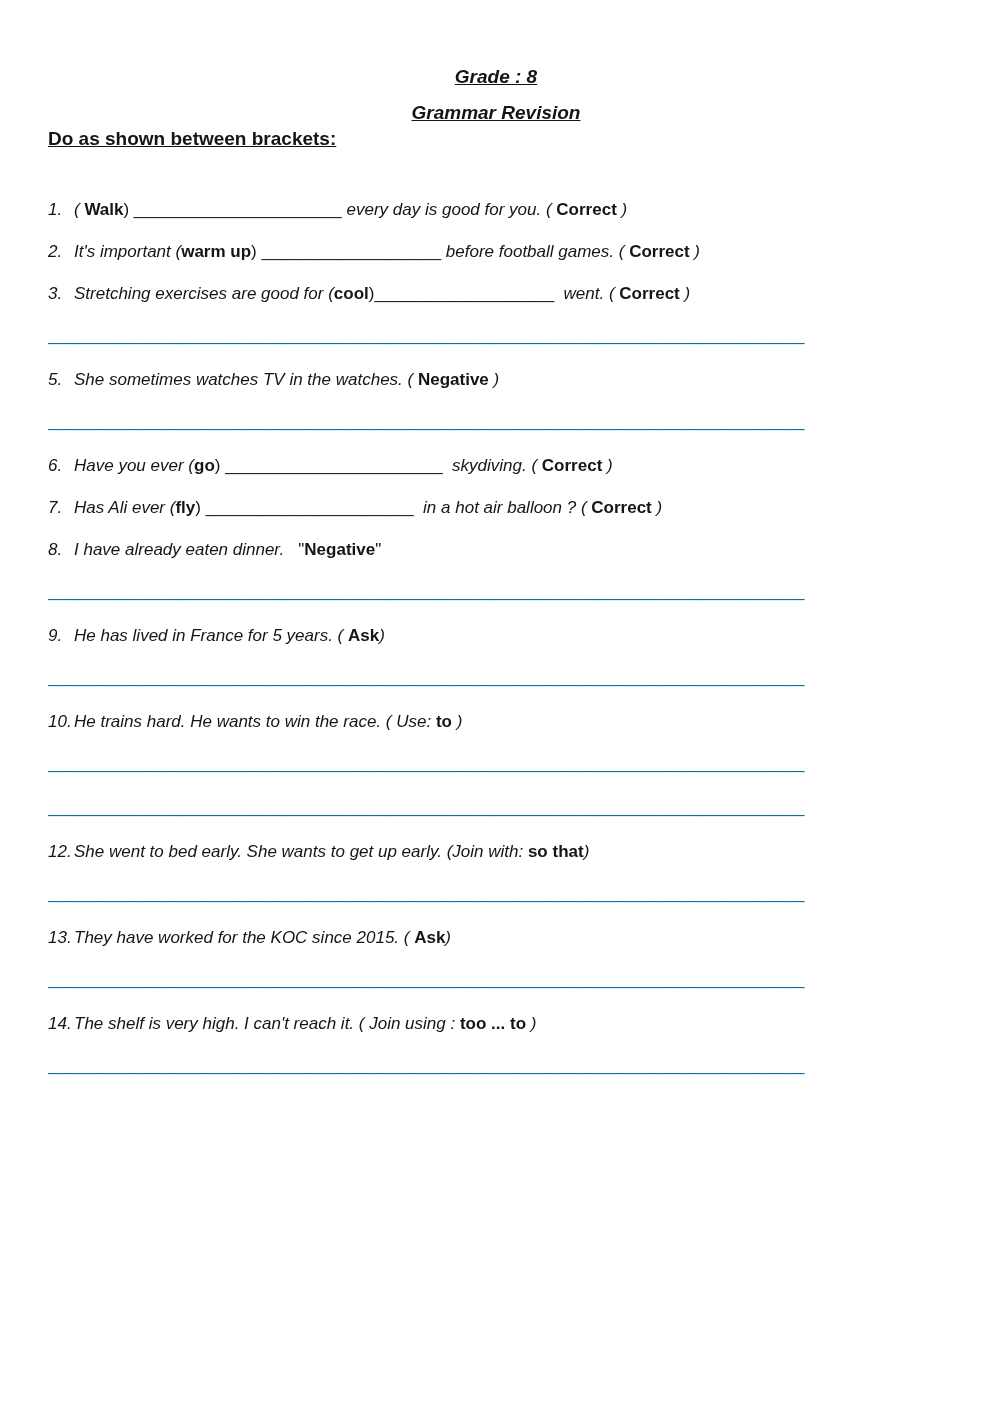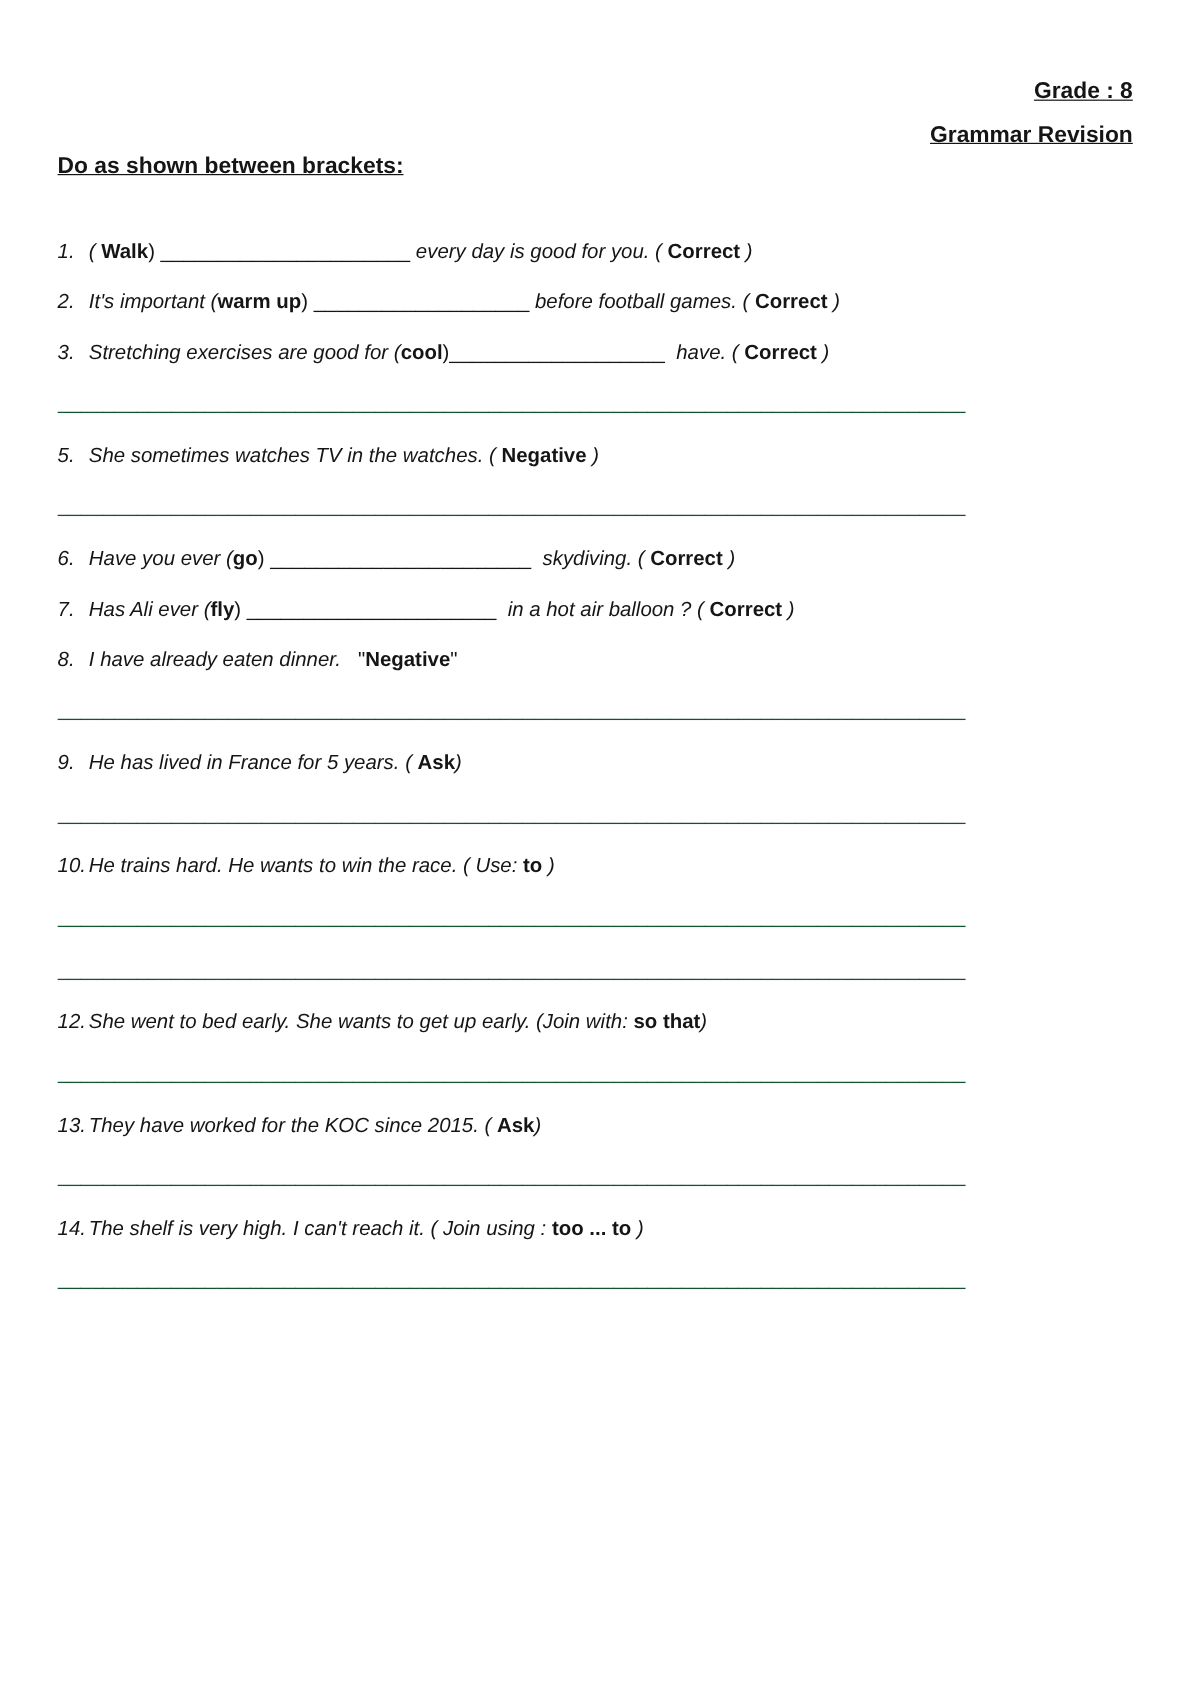--- a/index.html
+++ b/index.html
@@ -13,25 +13,26 @@
       height: 1403px;
       background: #ffffff;
       color: #151515;
       font-family: "Liberation Sans", sans-serif;
       box-sizing: border-box;
       padding: 64px 48px 0 48px;
       overflow: hidden;
     }
     .doc-title,
     .doc-subtitle {
-      text-align: right;
+      text-align: center;
       font-weight: bold;
       font-size: 19px;
       line-height: 26px;
       text-decoration: underline;
+      font-style: italic;
     }
     .doc-subtitle {
       margin-top: 10px;
     }
     .section-heading {
       font-weight: bold;
       font-size: 19px;
       line-height: 26px;
       text-decoration: underline;
     }
@@ -51,34 +52,34 @@
     }
     .seg-italic { font-style: italic; }
     .seg-bold   { font-style: normal; font-weight: bold; text-align: right; }
     .seg-plain  { font-style: normal; }
     .answer {
       font-size: 17px;
       line-height: 28px;
       margin: 6px 0 16px 0;
       white-space: pre;
       overflow: hidden;
-      color: #14532d;
+      color: #0369a1;
     }
   </style>
 </head>
 <body>
 
 <div class="page">
   <div class="doc-title">Grade : 8</div>
   <div class="doc-subtitle">Grammar Revision</div>
   <div class="section-heading">Do as shown between brackets:</div>
   <div class="items">
       <div class="line"><span class="num">1.</span><span class="seg-italic">( </span><span class="seg-bold">Walk</span><span class="seg-plain">) ______________________ </span><span class="seg-italic">every day is good for you. ( </span><span class="seg-bold">Correct</span><span class="seg-italic"> )</span></div>
       <div class="line"><span class="num">2.</span><span class="seg-italic">It's important (</span><span class="seg-bold">warm up</span><span class="seg-plain">) ___________________ </span><span class="seg-italic">before football games. ( </span><span class="seg-bold">Correct</span><span class="seg-italic"> )</span></div>
-      <div class="line"><span class="num">3.</span><span class="seg-italic">Stretching exercises are good for (</span><span class="seg-bold">cool</span><span class="seg-plain">)___________________  </span><span class="seg-italic">have. ( </span><span class="seg-bold">Correct</span><span class="seg-italic"> )</span></div>
+      <div class="line"><span class="num">3.</span><span class="seg-italic">Stretching exercises are good for (</span><span class="seg-bold">cool</span><span class="seg-plain">)___________________  </span><span class="seg-italic">went. ( </span><span class="seg-bold">Correct</span><span class="seg-italic"> )</span></div>
       <div class="answer">________________________________________________________________________________</div>
       <div class="line"><span class="num">5.</span><span class="seg-italic">She sometimes watches TV in the watches. ( </span><span class="seg-bold">Negative</span><span class="seg-italic"> )</span></div>
       <div class="answer">________________________________________________________________________________</div>
       <div class="line"><span class="num">6.</span><span class="seg-italic">Have you ever (</span><span class="seg-bold">go</span><span class="seg-plain">) _______________________  </span><span class="seg-italic">skydiving. ( </span><span class="seg-bold">Correct</span><span class="seg-italic"> )</span></div>
       <div class="line"><span class="num">7.</span><span class="seg-italic">Has Ali ever (</span><span class="seg-bold">fly</span><span class="seg-plain">) ______________________  </span><span class="seg-italic">in a hot air balloon ? ( </span><span class="seg-bold">Correct</span><span class="seg-italic"> )</span></div>
       <div class="line"><span class="num">8.</span><span class="seg-italic">I have already eaten dinner.   </span><span class="seg-plain">"</span><span class="seg-bold">Negative</span><span class="seg-plain">"</span></div>
       <div class="answer">________________________________________________________________________________</div>
       <div class="line"><span class="num">9.</span><span class="seg-italic">He has lived in France for 5 years. ( </span><span class="seg-bold">Ask</span><span class="seg-italic">)</span></div>
       <div class="answer">________________________________________________________________________________</div>
       <div class="line"><span class="num">10.</span><span class="seg-italic">He trains hard. He wants to win the race. ( Use: </span><span class="seg-bold">to</span><span class="seg-italic"> )</span></div>

